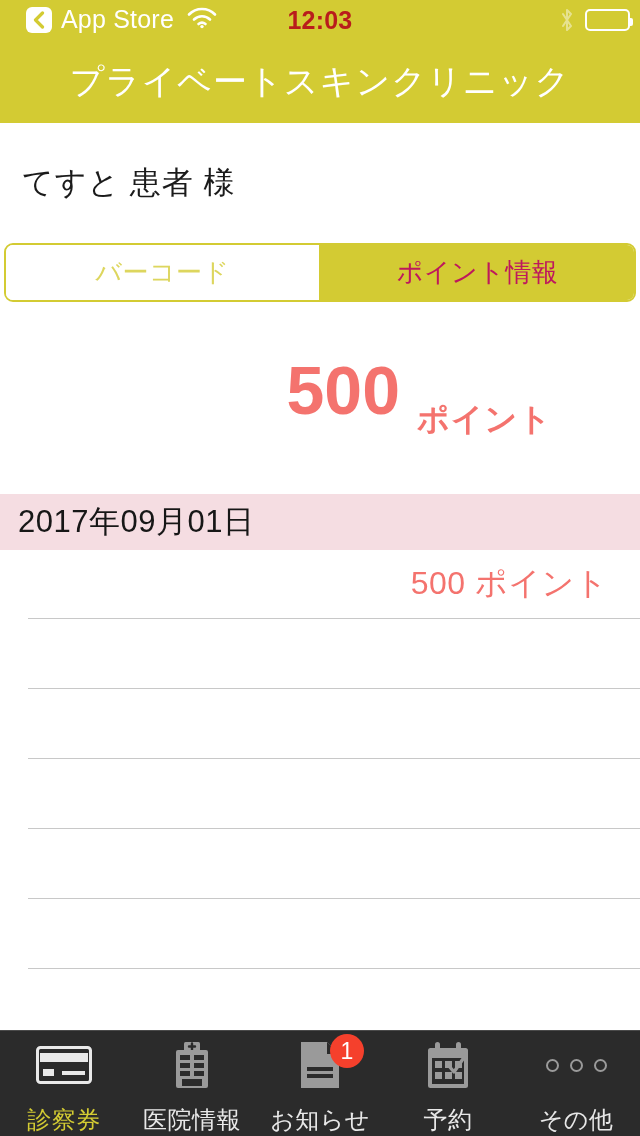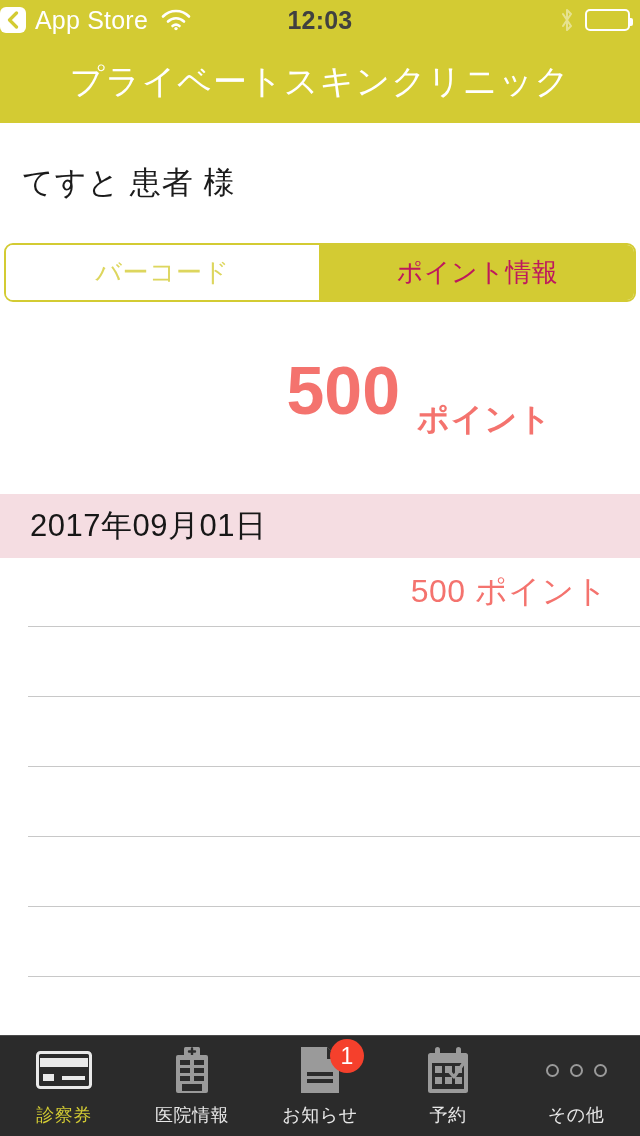--- a/index.html
+++ b/index.html
@@ -28,22 +28,24 @@
     position: relative;
     height: 40px;
     background: #d3cb33;
     flex: 0 0 40px;
     display: flex;
     align-items: center;
     color: #ffffff;
   }
   .sb-left {
     display: flex;
-    align-items: center;
+    align-items: flex-start;
+    padding-left: 10px;
     gap: 9px;
+    margin-left: 16px;
   }
   .back-chip {
     width: 26px;
     height: 26px;
     border-radius: 6px;
     background: #ffffff;
     display: flex;
     align-items: center;
     justify-content: center;
   }
@@ -54,21 +56,21 @@
     color: #ffffff;
     letter-spacing: 0.2px;
   }
   .wifi { margin-left: 4px; display:flex; align-items:center; }
   .sb-center {
     position: absolute;
     left: 0; right: 0;
     text-align: center;
     font-size: 25px;
     font-weight: bold;
-    color: #404040;
+    color: #b91c1c;
     letter-spacing: 0.2px;
   }
   .sb-right {
     margin-left: auto;
     display: flex;
     align-items: center;
     gap: 10px;
     padding-right: 10px;
   }
   .bt { opacity: 0.45; display:flex; align-items:center;}
@@ -194,25 +196,25 @@
     letter-spacing: 1px;
   }
 
   
   .list-area {
     flex: 1 1 auto;
     background: #ffffff;
     overflow: hidden;
   }
   .date-header {
-    height: 64px;
+    height: 56px;
     background: #f5dde2;
     display: flex;
     align-items: center;
-    padding-left: 30px;
+    padding-left: 18px;
     box-sizing: border-box;
   }
   .date-header-text {
     font-size: 31px;
     color: #171717;
     letter-spacing: 0.5px;
   }
   .entry-row {
     height: 69px;
     box-sizing: border-box;
@@ -256,23 +258,23 @@
     box-sizing: border-box;
   }
   .tabicon {
     height: 50px;
     display: flex;
     align-items: center;
     justify-content: center;
     position: relative;
   }
   .tablabel {
-    font-size: 18px;
+    font-size: 24px;
     color: #e8e8e8;
-    margin-top: 8px;
+    margin-top: 14px;
     letter-spacing: 0.5px;
   }
   .tabitem.active .tablabel { color: #d3cb33; }
   .badge {
     position: absolute;
     top: -6px;
     right: -22px;
     min-width: 34px;
     height: 34px;
     border-radius: 17px;

